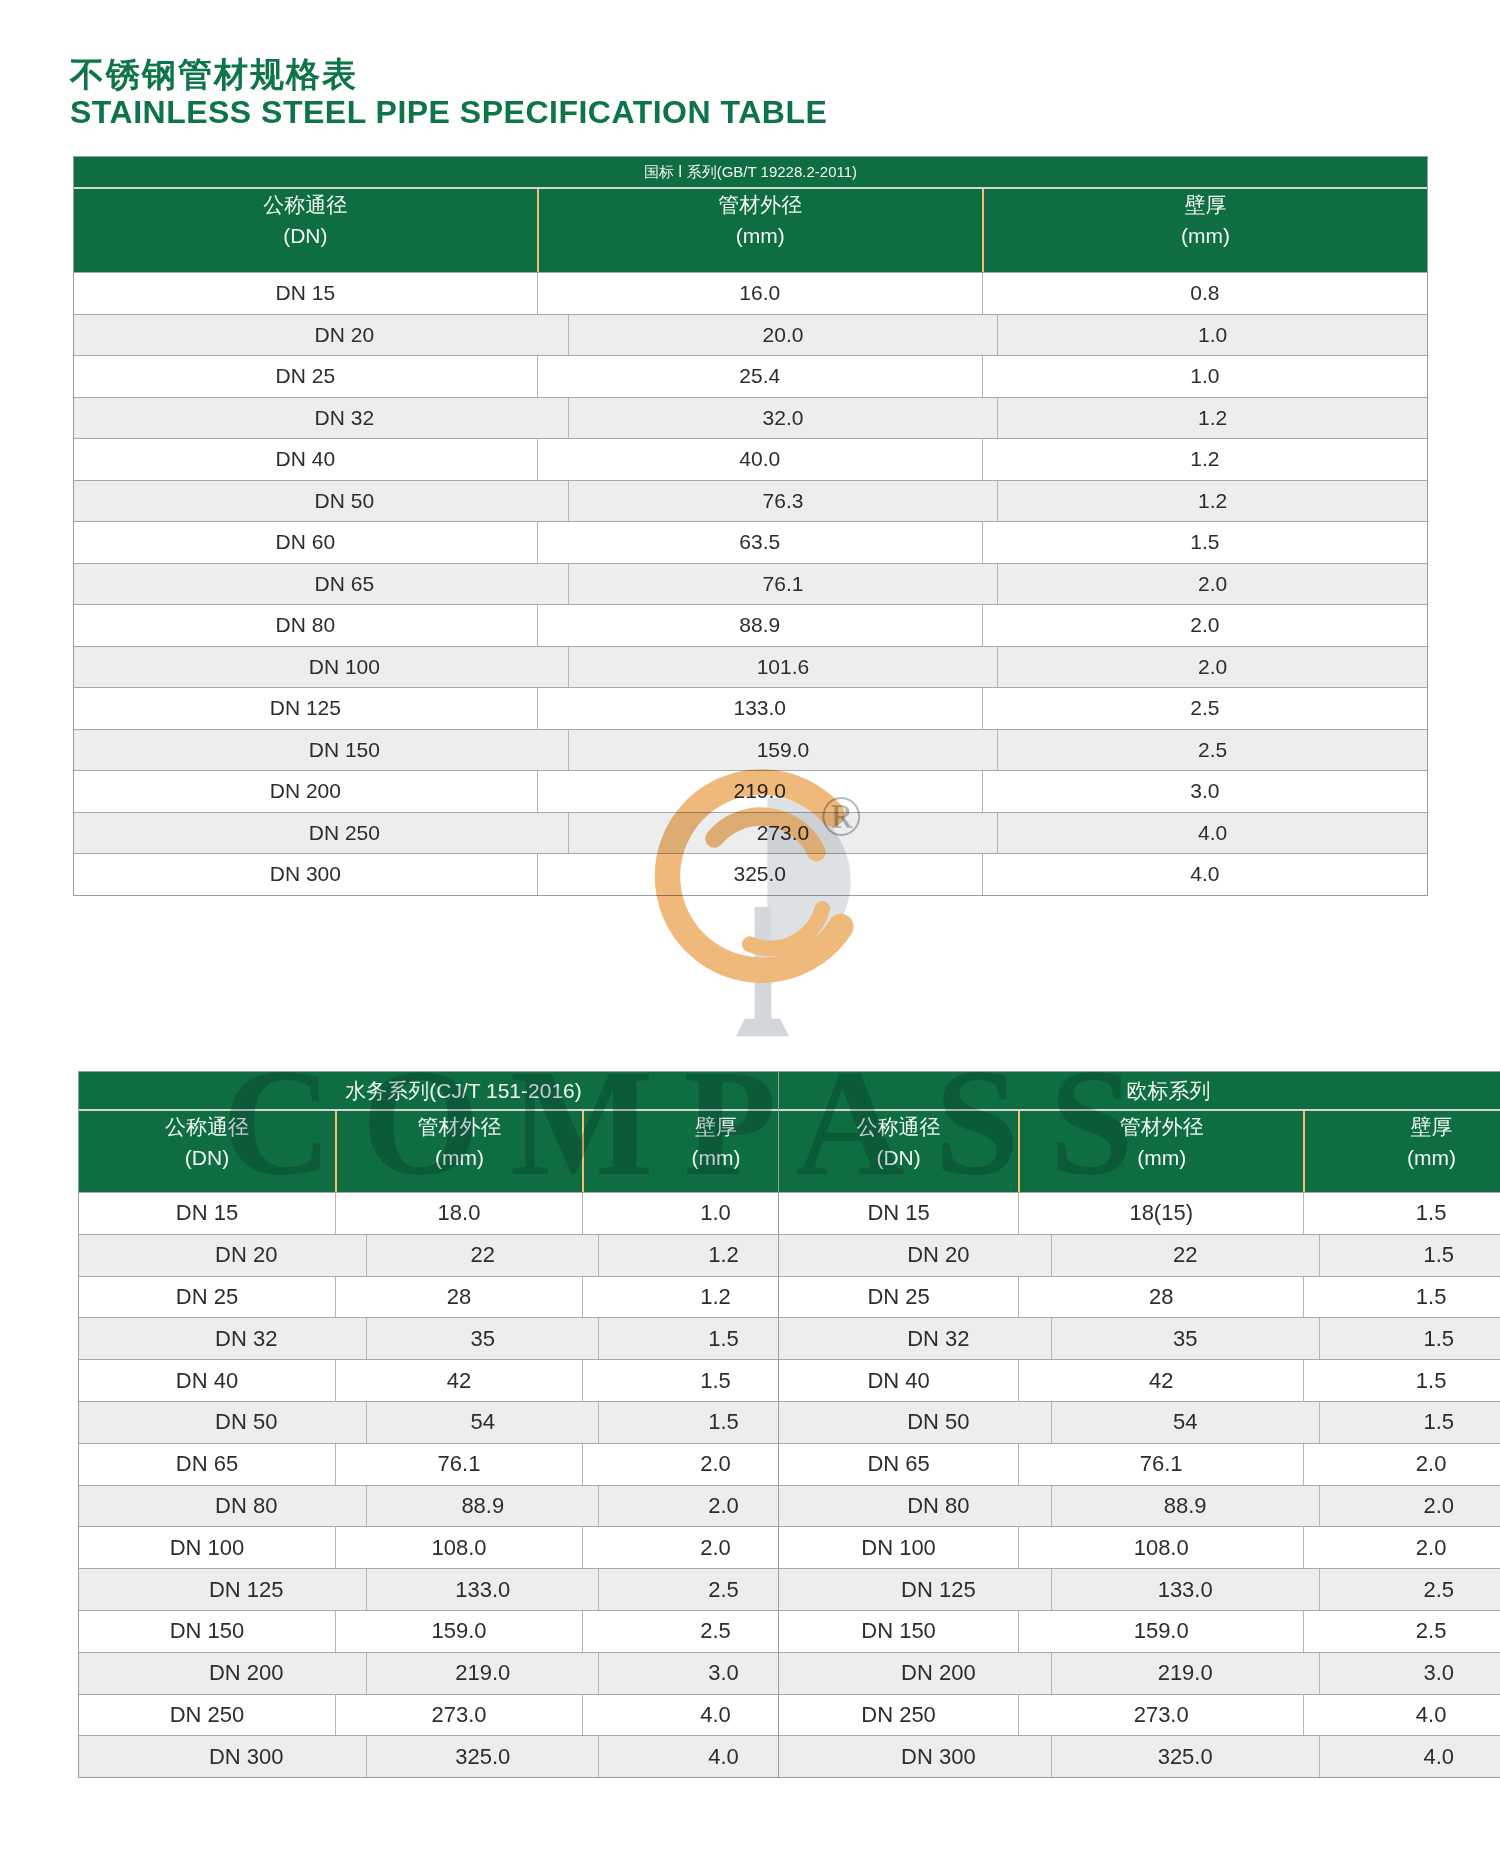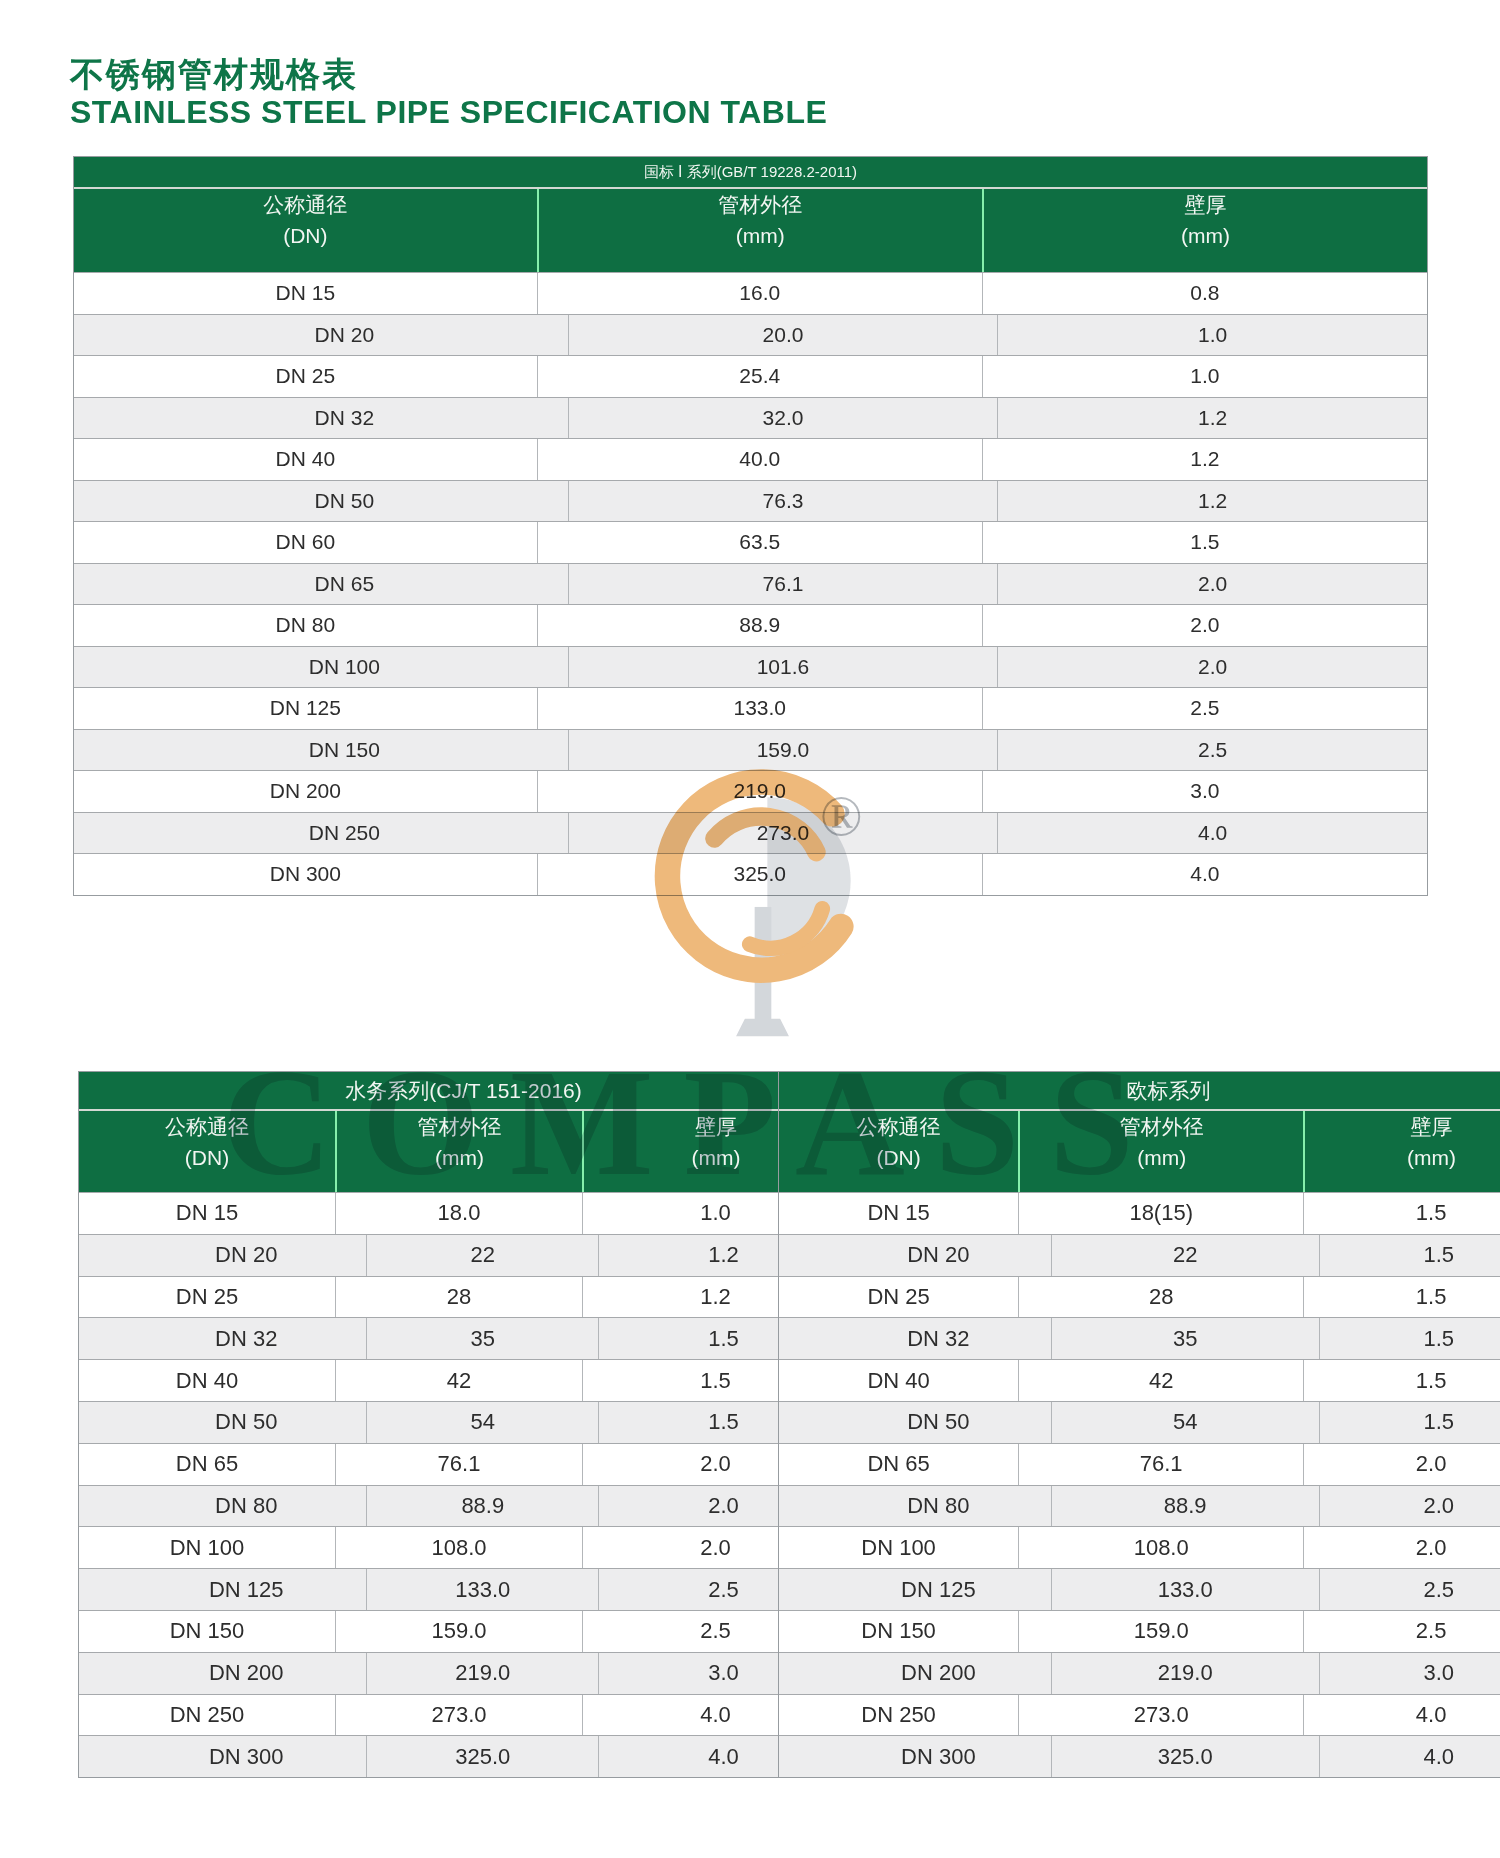--- a/index.html
+++ b/index.html
@@ -24,21 +24,21 @@
     background:#0e6e42;color:#f2f6f2;text-align:center;
     display:flex;align-items:center;justify-content:center;
     border-bottom:2px solid #d3d8d3;box-sizing:border-box;
   }
   .cols{
     display:grid;background:#0e6e42;color:#f2f6f2;box-sizing:border-box;
   }
   .hcell{
     text-align:center;box-sizing:border-box;line-height:31px;
   }
-  .hcell + .hcell{border-left:2px solid #86efac;}
+  .hcell + .hcell{border-left:2px solid #fdba74;}
   .hline{display:block;}
   .trow{
     display:grid;border-top:1px solid #a6a9ac;background:#ffffff;box-sizing:border-box;
   }
   .trow.alt{background:#ededee;padding-left:47px;}
   .tcell{
     display:flex;align-items:center;justify-content:center;
     color:#2d2d2d;box-sizing:border-box;
   }
   .tcell.c1,.tcell.c2{border-left:1px solid #b3b6b9;}

